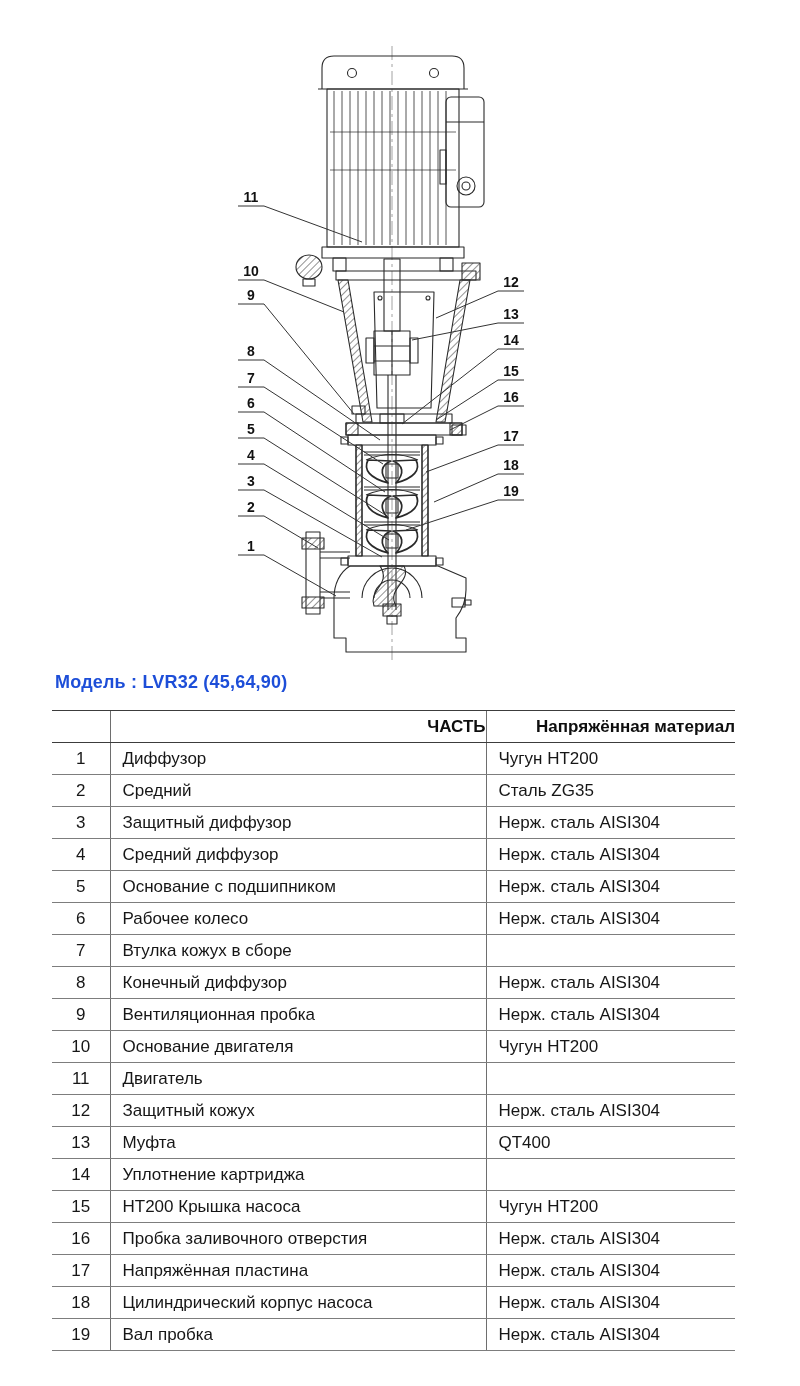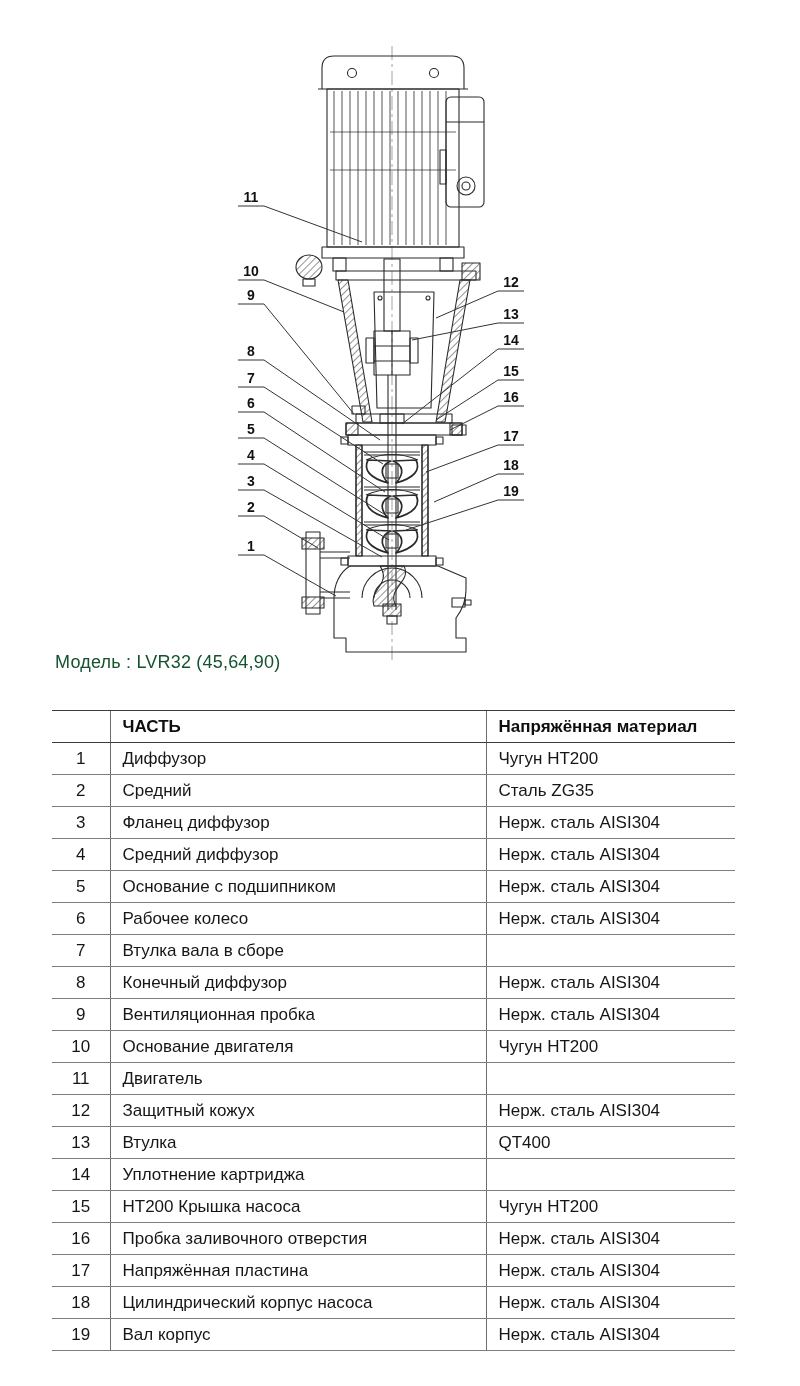--- a/index.html
+++ b/index.html
@@ -6,22 +6,22 @@
   .page{
     position:relative;
     width:800px;height:1386px;
     background:#ffffff;
     font-family:"Liberation Sans", sans-serif;
     color:#1a1a1a;
     overflow:hidden;
   }
   .diagram-wrap{position:absolute;left:0;top:0;width:800px;height:665px;}
   .model-title{
-    position:absolute;left:55px;top:652px;
-    font-size:18px;font-weight:normal;color:#14532d;
+    position:absolute;left:55px;top:672px;
+    font-size:18px;font-weight:bold;color:#1d4ed8;
     letter-spacing:0.2px;
   }
   table.parts{
     position:absolute;left:52px;top:710px;
     width:683px;
     border-collapse:collapse;
     table-layout:fixed;
     font-size:17px;color:#161616;
   }
   table.parts col.c-num{width:58px;}
@@ -33,20 +33,21 @@
     text-align:left;
     font-weight:normal;
     border-bottom:1px solid #7d7d7d;
     white-space:nowrap;
     overflow:hidden;
   }
   table.parts thead th{
     font-weight:bold;color:#0e0e0e;
     border-top:1.6px solid #3c3c3c;
     border-bottom:1.6px solid #3c3c3c;
+    text-align:right;
   }
   table.parts .num{
     text-align:center;padding:0;
   }
   table.parts .v{
     border-left:1px solid #6e6e6e;
   }
 </style>
 </head>
 <body>
@@ -231,41 +232,41 @@
           <td class="v">Диффузор</td>
           <td class="v">Чугун HT200</td>
         </tr>
         <tr>
           <td class="num">2</td>
           <td class="v">Средний</td>
           <td class="v">Сталь ZG35</td>
         </tr>
         <tr>
           <td class="num">3</td>
-          <td class="v">Фланец диффузор</td>
+          <td class="v">Защитный диффузор</td>
           <td class="v">Нерж. сталь AISI304</td>
         </tr>
         <tr>
           <td class="num">4</td>
           <td class="v">Средний диффузор</td>
           <td class="v">Нерж. сталь AISI304</td>
         </tr>
         <tr>
           <td class="num">5</td>
           <td class="v">Основание с подшипником</td>
           <td class="v">Нерж. сталь AISI304</td>
         </tr>
         <tr>
           <td class="num">6</td>
           <td class="v">Рабочее колесо</td>
           <td class="v">Нерж. сталь AISI304</td>
         </tr>
         <tr>
           <td class="num">7</td>
-          <td class="v">Втулка вала в сборе</td>
+          <td class="v">Втулка кожух в сборе</td>
           <td class="v"></td>
         </tr>
         <tr>
           <td class="num">8</td>
           <td class="v">Конечный диффузор</td>
           <td class="v">Нерж. сталь AISI304</td>
         </tr>
         <tr>
           <td class="num">9</td>
           <td class="v">Вентиляционная пробка</td>
@@ -281,21 +282,21 @@
           <td class="v">Двигатель</td>
           <td class="v"></td>
         </tr>
         <tr>
           <td class="num">12</td>
           <td class="v">Защитный кожух</td>
           <td class="v">Нерж. сталь AISI304</td>
         </tr>
         <tr>
           <td class="num">13</td>
-          <td class="v">Втулка</td>
+          <td class="v">Муфта</td>
           <td class="v">QT400</td>
         </tr>
         <tr>
           <td class="num">14</td>
           <td class="v">Уплотнение картриджа</td>
           <td class="v"></td>
         </tr>
         <tr>
           <td class="num">15</td>
           <td class="v">HT200 Крышка насоса</td>
@@ -311,19 +312,19 @@
           <td class="v">Напряжённая пластина</td>
           <td class="v">Нерж. сталь AISI304</td>
         </tr>
         <tr>
           <td class="num">18</td>
           <td class="v">Цилиндрический корпус насоса</td>
           <td class="v">Нерж. сталь AISI304</td>
         </tr>
         <tr>
           <td class="num">19</td>
-          <td class="v">Вал корпус</td>
+          <td class="v">Вал пробка</td>
           <td class="v">Нерж. сталь AISI304</td>
         </tr>
       </tbody>
   </table>
 
 </div>
 
 </body></html>

